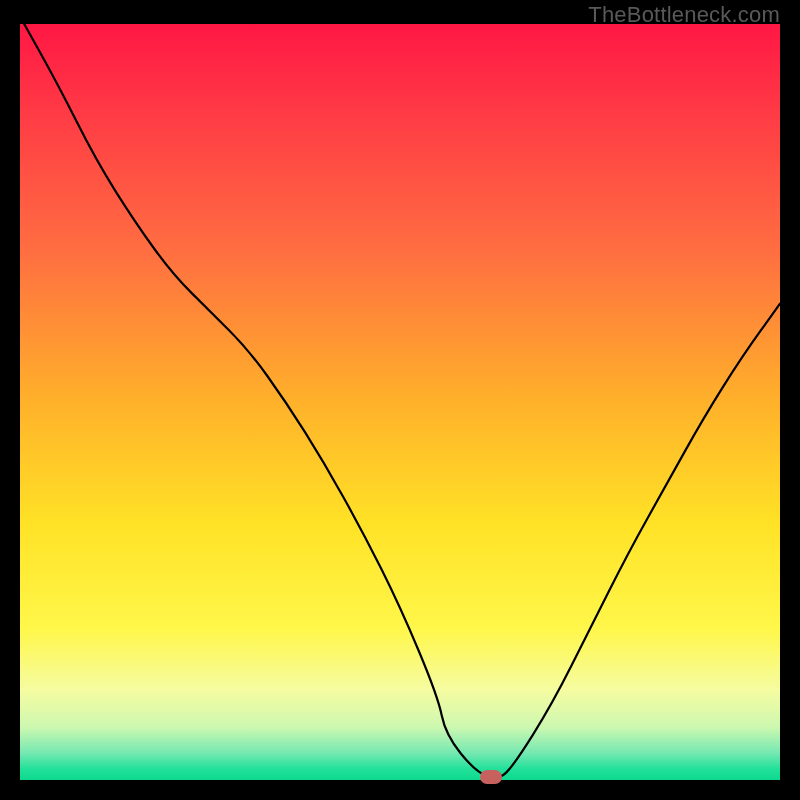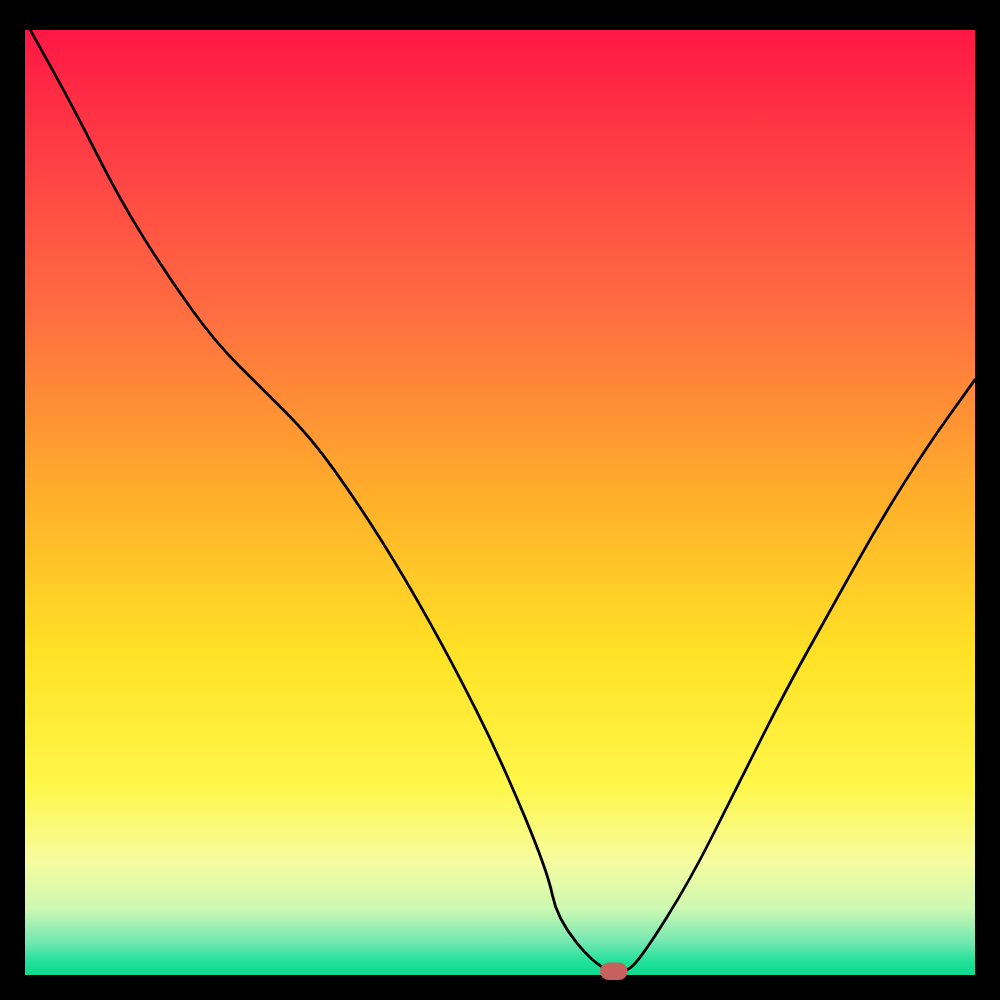--- a/index.html
+++ b/index.html
@@ -53,20 +53,21 @@
     border-radius: 7px;
     background: #c6615e;
     transform: translate(-50%, -50%);
   }
 </style>
 </head>
 <body>
 
 <div class="outer">
 
+  <div class="watermark">TheBottleneck.com</div>
 
   <div class="plot">
 
     <svg class="gradient" viewBox="0 0 760 756" preserveAspectRatio="none">
       <defs>
         <linearGradient id="bg-grad" x1="0" y1="0" x2="0" y2="1">
             <stop offset="0%" stop-color="#ff1744"></stop>
             <stop offset="12%" stop-color="#ff3b45"></stop>
             <stop offset="30%" stop-color="#ff6e41"></stop>
             <stop offset="50%" stop-color="#ffb12a"></stop>

